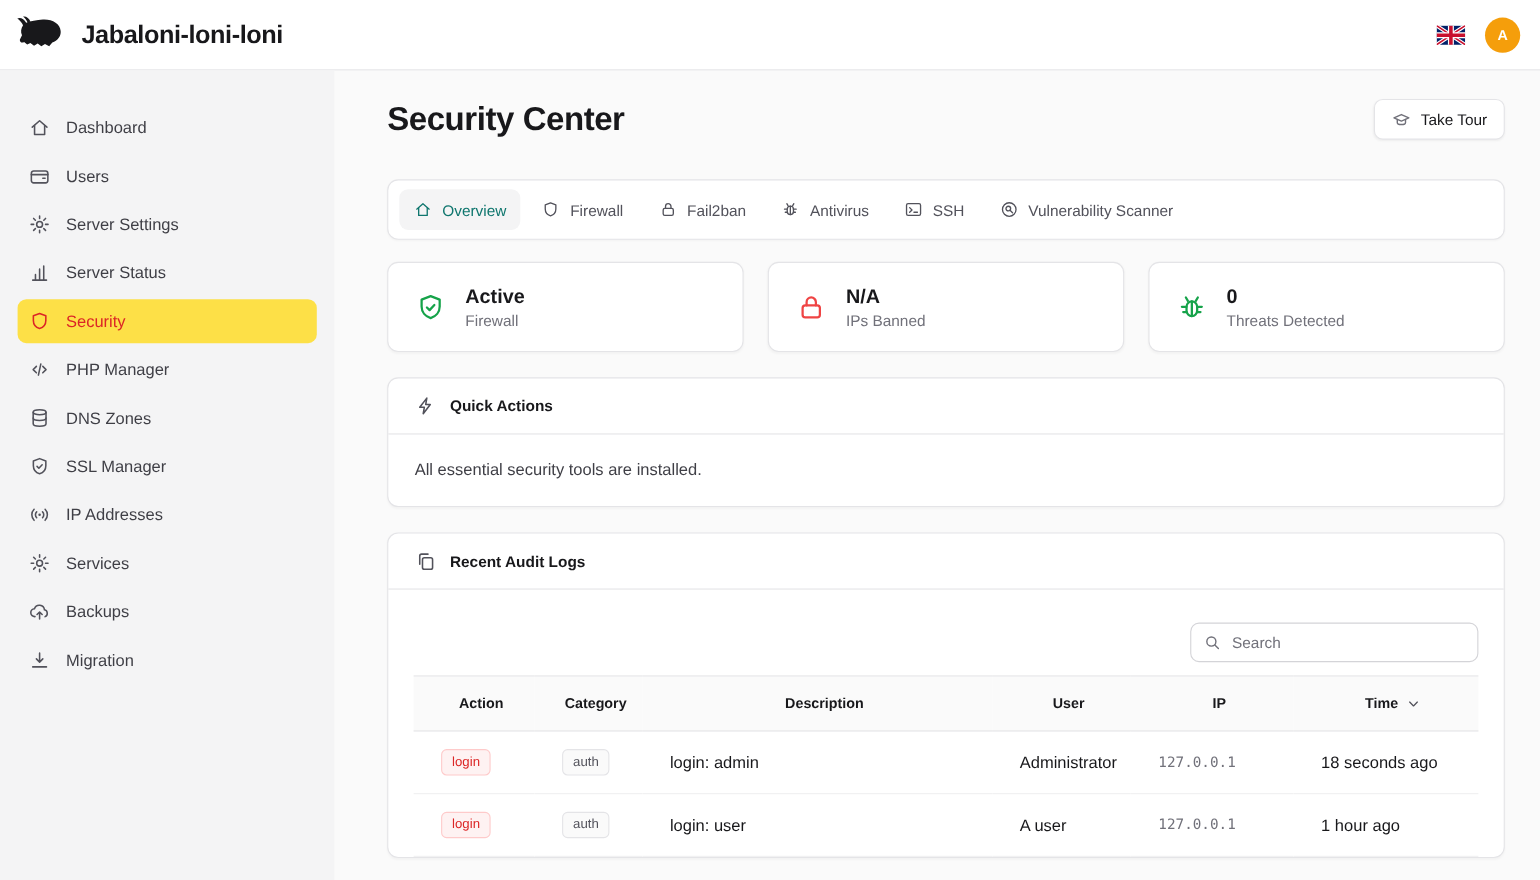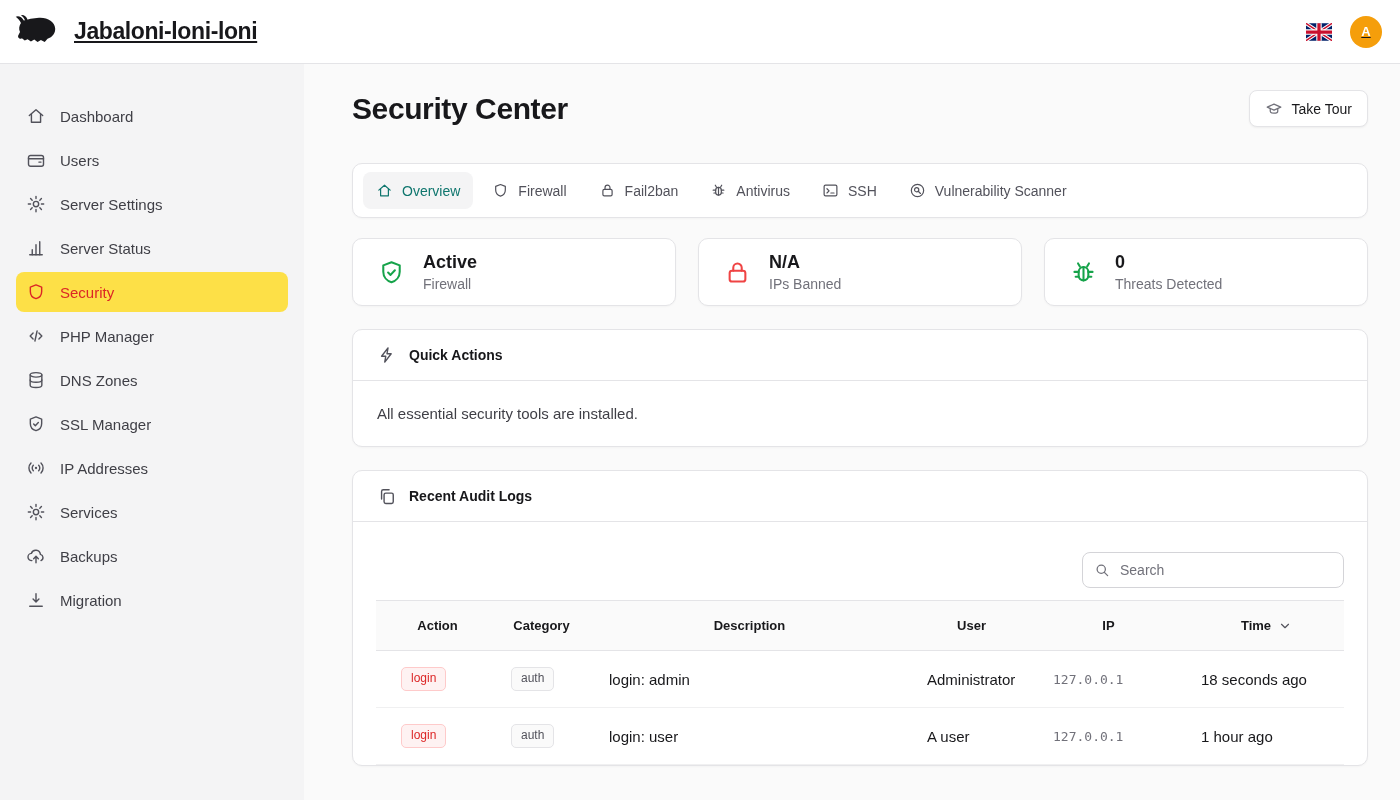--- a/index.html
+++ b/index.html
@@ -2,21 +2,21 @@
 <html><head>
 <meta charset="utf-8">
 <style>
   * { margin:0; padding:0; box-sizing:border-box; }
   html,body { width:1400px; height:800px; overflow:hidden; }
   body { font-family:"Liberation Sans","DejaVu Sans",sans-serif; background:#fafafa; color:#18181b; }
   svg { display:block; }
   .icon { width:20px; height:20px; flex:none; }
 
   
-  .header { height:64px; background:#fff; border-bottom:1px solid #e4e4e7; display:flex; align-items:center; justify-content:space-between; padding:0 18px 0 14px;text-decoration:underline; }
+  .header { height:64px; background:#fff; border-bottom:1px solid #e4e4e7; display:flex; align-items:center; justify-content:space-between; padding:0 18px 0 14px; }
   .brand { display:flex; align-items:center; gap:10px; }
   .logo { width:50px; height:38px; }
   .app-title { font-size:23px; font-weight:700; letter-spacing:-0.4px; }
   .header-right { display:flex; align-items:center; gap:18px; }
   .flag-btn { width:26px; height:18px; border:none; background:none; cursor:pointer; padding:0; }
   .avatar { width:32px; height:32px; border-radius:50%; background:#f59e0b; color:#fff; font-weight:700; font-size:13px; display:flex; align-items:center; justify-content:center; border:none; cursor:pointer; }
 
   
   .shell { display:flex; height:736px; }
   .sidebar { width:304px; background:#f4f4f5; padding:32px 16px; flex:none; }
@@ -34,21 +34,21 @@
   .card { background:#fff; border:1px solid #e4e4e7; border-radius:10px; box-shadow:0 1px 2px rgba(0,0,0,.03); }
 
   
   .tabbar { margin-top:36px; display:flex; align-items:center; gap:6px; padding:8px 10px; }
   .tab { display:flex; align-items:center; gap:9px; height:37px; padding:0 13px; border-radius:8px; font-size:14px; color:#52525b; background:none; border:none; cursor:pointer; font-family:inherit; }
   .tab .icon { width:17px; height:17px; }
   .tab.active { background:#f4f4f5; color:#0f766e; font-weight:500; }
 
   
   .stats { display:flex; gap:22px; margin-top:20px; }
-  .stat-card { flex:1; height:68px; display:flex; align-items:center; gap:17px; padding:0 24px; }
+  .stat-card { flex:1; height:82px; display:flex; align-items:center; gap:17px; padding:0 24px; }
   .stat-icon { width:29px; height:29px; }
   .c-green { color:#16a34a; } .c-red { color:#ef4444; }
   .stat-value { font-size:18px; font-weight:700; }
   .stat-label { font-size:14px; color:#71717a; margin-top:3px; }
 
   
   .section { margin-top:23px; }
   .section-head { display:flex; align-items:center; gap:12px; padding:15px 24px; border-bottom:1px solid #e4e4e7; }
   .section-head .icon { color:#52525b; }
   .section-title { font-size:14px; font-weight:700; }

